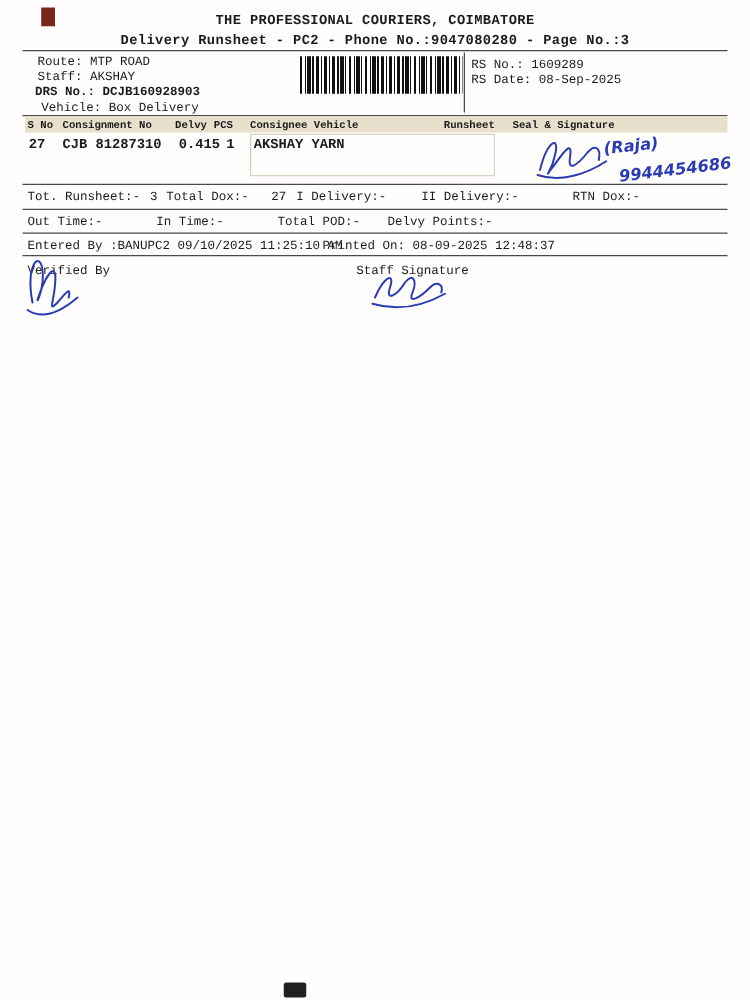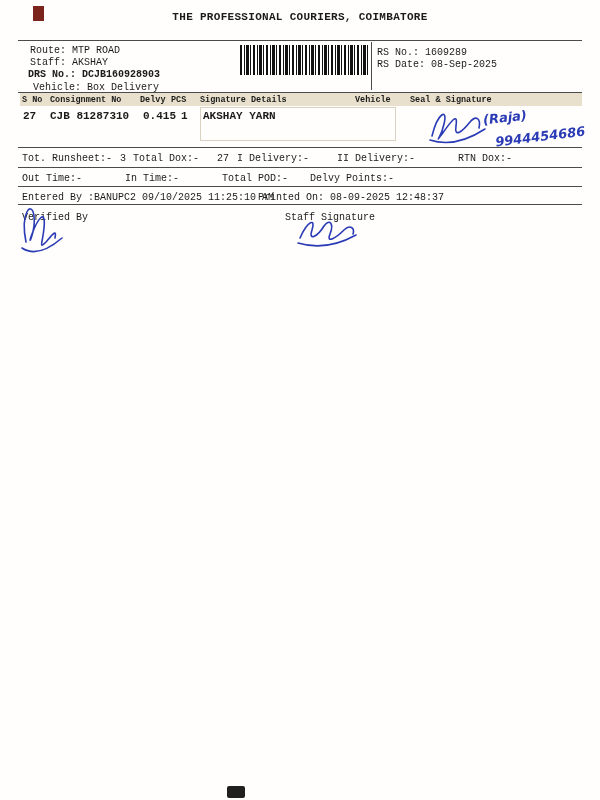--- a/index.html
+++ b/index.html
@@ -37,20 +37,21 @@
 </style>
 </head>
 <body>
 
 <div class="page">
 
   <div class="mark-red"></div>
   <div class="mark-bottom"></div>
 
   <div class="abs center bold t105" style="top:11px">THE PROFESSIONAL COURIERS, COIMBATORE</div>
+  <div class="abs center bold t105" style="top:27px">Delivery Runsheet - PC2 - Phone No.:9047080280 - Page No.:3</div>
   <div class="hline" style="top:40px"></div>
 
   <div class="abs t10" style="left:30px; top:45px">
     <span>Route:</span>
     <span>MTP ROAD</span>
   </div>
   <div class="abs t10" style="left:30px; top:57px">
     <span>Staff:</span>
     <span>AKSHAY</span>
   </div>
@@ -73,22 +74,22 @@
     <span>RS Date:</span>
     <span>08-Sep-2025</span>
   </div>
 
   <div class="hline" style="top:92px"></div>
   <div class="hdrband"></div>
   <div class="abs bold t85" style="left:22px;  top:95px">S No</div>
   <div class="abs bold t85" style="left:50px;  top:95px">Consignment No</div>
   <div class="abs bold t85" style="left:140px; top:95px">Delvy</div>
   <div class="abs bold t85" style="left:171px; top:95px">PCS</div>
-  <div class="abs bold t85" style="left:200px; top:95px">Signature Details</div>
-  <div class="abs bold t85" style="left:355px; top:95px">Vehicle</div>
+  <div class="abs bold t85" style="left:200px; top:95px">Consignee Vehicle</div>
+  <div class="abs bold t85" style="left:355px; top:95px">Runsheet</div>
   <div class="abs bold t85" style="left:410px; top:95px">Seal &amp; Signature</div>
 
   <div class="consignee-box"></div>
   <div class="abs bold t11" style="left:23px;  top:110px">27</div>
   <div class="abs bold t11" style="left:50px;  top:110px">CJB 81287310</div>
   <div class="abs bold t11" style="left:143px; top:110px">0.415</div>
   <div class="abs bold t11" style="left:181px; top:110px">1</div>
   <div class="abs bold t11" style="left:203px; top:110px">AKSHAY YARN</div>
   <div class="abs bold t11" style="left:357px; top:110px"></div>
 

